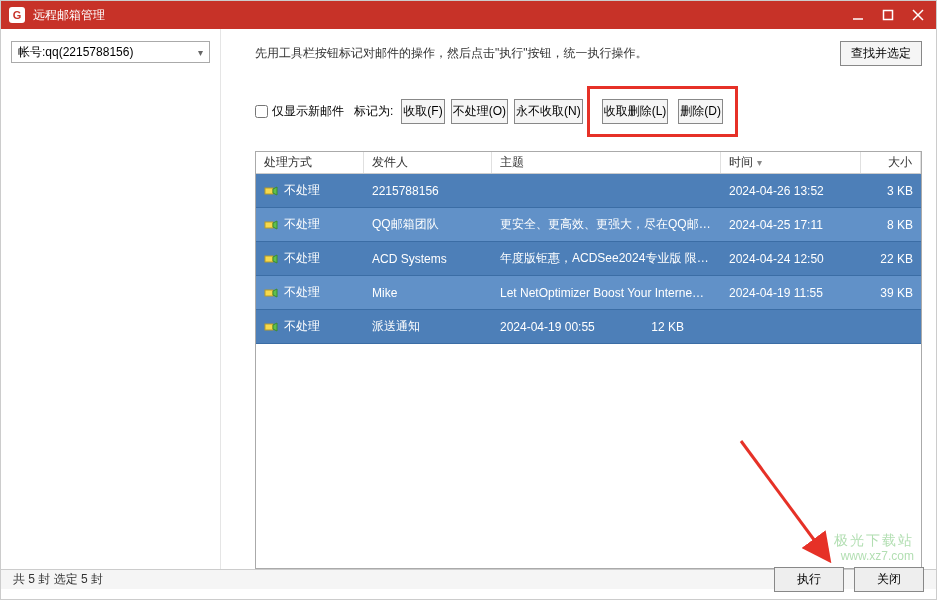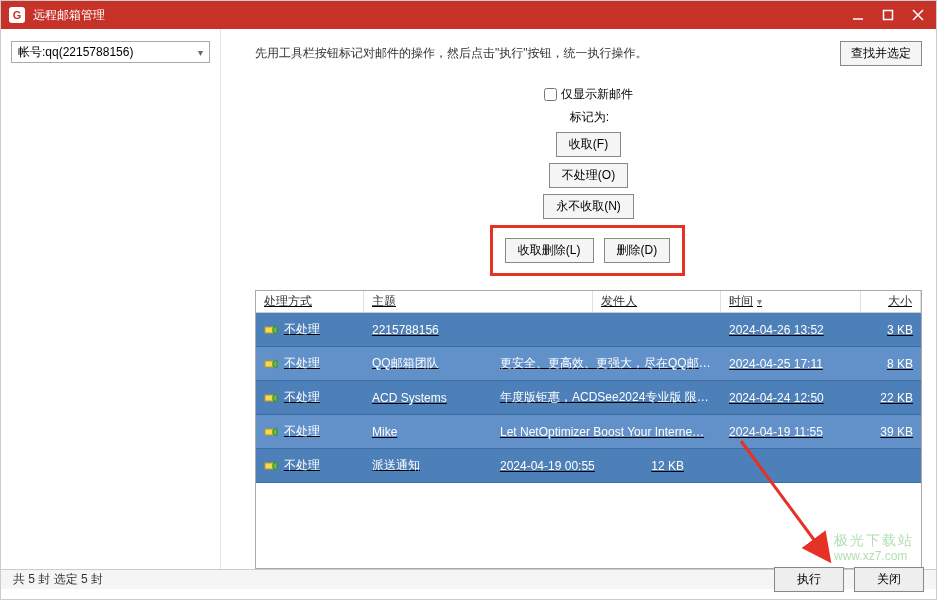--- a/index.html
+++ b/index.html
@@ -10,46 +10,46 @@
 .titlebar .win-btns { display: flex; gap: 10px; }
 .titlebar .win-btn { width: 20px; height: 20px; display: flex; align-items: center; justify-content: center; cursor: pointer; }
 .titlebar .win-btn svg { width: 12px; height: 12px; }
 .content { display: flex; height: calc(100% - 28px - 30px); gap: 20px; }
 .left-panel { width: 220px; padding: 12px 10px; border-right: 1px solid #e5e5e5; }
 .account-select { width: 100%; height: 22px; border: 1px solid #aaa; padding: 0 6px; font-size: 12px; background: #fff; display: flex; align-items: center; justify-content: space-between; }
 .right-panel { flex: 1; display: flex; flex-direction: column; padding: 12px 14px 0 14px; min-width: 0; }
 .help-row { display: flex; align-items: center; margin-bottom: 20px; }
 .help-text { flex: 1; color: #333; }
 .find-btn { border: 1px solid #888; background: #f5f5f5; padding: 3px 10px; cursor: pointer; font-size: 12px; }
-.toolbar-row { display: flex; align-items: center; gap: 6px; margin-bottom: 14px; flex-wrap: nowrap; flex-direction: column; }
+.toolbar-row { display: flex; align-items: center; gap: 6px; margin-bottom: 14px; flex-wrap: nowrap; }
 .chk { display: flex; align-items: center; gap: 4px; }
 .chk input { width: 13px; height: 13px; }
 .mark-label { margin-left: 4px; margin-right: 2px; }
-.act-btn { border: 1px solid #888; background: #f5f5f5; padding: 3px 12px; cursor: pointer; font-size: 12px; white-space: nowrap; }
+.act-btn { border: 1px solid #888; background: #f5f5f5; padding: 3px 1px; cursor: pointer; font-size: 12px; white-space: nowrap; }
 .red-box { border: 3px solid #e63127; padding: 10px 12px; display: flex; gap: 10px; align-items: flex-start; margin-left: -2px; }
-.table-wrap { flex: 1; border: 1px solid #aaa; background: #fff; overflow: hidden; text-decoration: underline; }
+.table-wrap { flex: 1; border: 1px solid #aaa; background: #fff; overflow: hidden; }
 .thead { background: #fff; border-bottom: 1px solid #ccc; display: flex; height: 22px; align-items: center; }
 .th { padding: 0 8px; color: #333; border-right: 1px solid #e0e0e0; height: 100%; display: flex; align-items: center; gap: 4px; }
 .c-action { width: 108px; }
 .c-sender { width: 128px; }
 .c-subject { flex: 1; min-width: 0; }
 .c-time { width: 140px; }
 .c-size { width: 60px; text-align: right; justify-content: flex-end; }
 .sort-icon { color: #888; font-size: 10px; }
 .tbody .row { display: flex; height: 34px; align-items: center; background: #4d7fb8; color: #fff; border-bottom: 1px solid #3b6da5; }
 .tbody .row:nth-child(even) { background: #6191c8; }
 .td { padding: 0 8px; overflow: hidden; text-overflow: ellipsis; white-space: nowrap; }
 .row .c-action { display: flex; align-items: center; gap: 6px; }
 .row-icon { width: 14px; height: 14px; display: flex; }
 .row-icon svg { width: 14px; height: 14px; }
 .statusbar { height: 20px; border-top: 1px solid #ccc; display: flex; align-items: center; padding: 0 12px; background: #f5f5f5; }
 .status-text { flex: 1; color: #333; }
 .bottom-btn { border: 1px solid #888; background: #eee; padding: 3px 22px; margin-left: 10px; cursor: pointer; font-size: 12px; }
 .annot-arrow { position: absolute; left: 730px; top: 435px; pointer-events: none; }
-.watermark { position: absolute; right: 22px; bottom: 34px; color: #7fc97f; opacity: .6; font-size: 12px; pointer-events: none; text-align: left; line-height: 1.3; }
+.watermark { position: absolute; right: 22px; bottom: 34px; color: #7fc97f; opacity: .6; font-size: 12px; pointer-events: none; text-align: right; line-height: 1.3; }
 .watermark .wm1 { font-size: 14px; letter-spacing: 2px; }
 .chev { font-size: 10px; color: #666; }
 </style>
 </head>
 <body>
 
 <div class="titlebar">
   <div class="app-icon">G</div>
   <div class="title">远程邮箱管理</div>
   <div class="win-btns">
@@ -98,22 +98,22 @@
       <button class="act-btn"><span>永不收取(N)</span></button>
       <div class="red-box">
         <button class="act-btn"><span>收取删除(L)</span></button>
         <button class="act-btn"><span>删除(D)</span></button>
       </div>
     </div>
 
     <div class="table-wrap">
       <div class="thead">
         <div class="th c-action">处理方式</div>
+        <div class="th c-sender">发件人</div>
         <div class="th c-subject">主题</div>
-        <div class="th c-sender">发件人</div>
         <div class="th c-time">
           <span>时间</span>
           <span class="sort-icon">▾</span>
         </div>
         <div class="th c-size">大小</div>
       </div>
       <div class="tbody" id="tbody">
           <div class="row">
             <div class="td c-action">
               <span class="row-icon">

